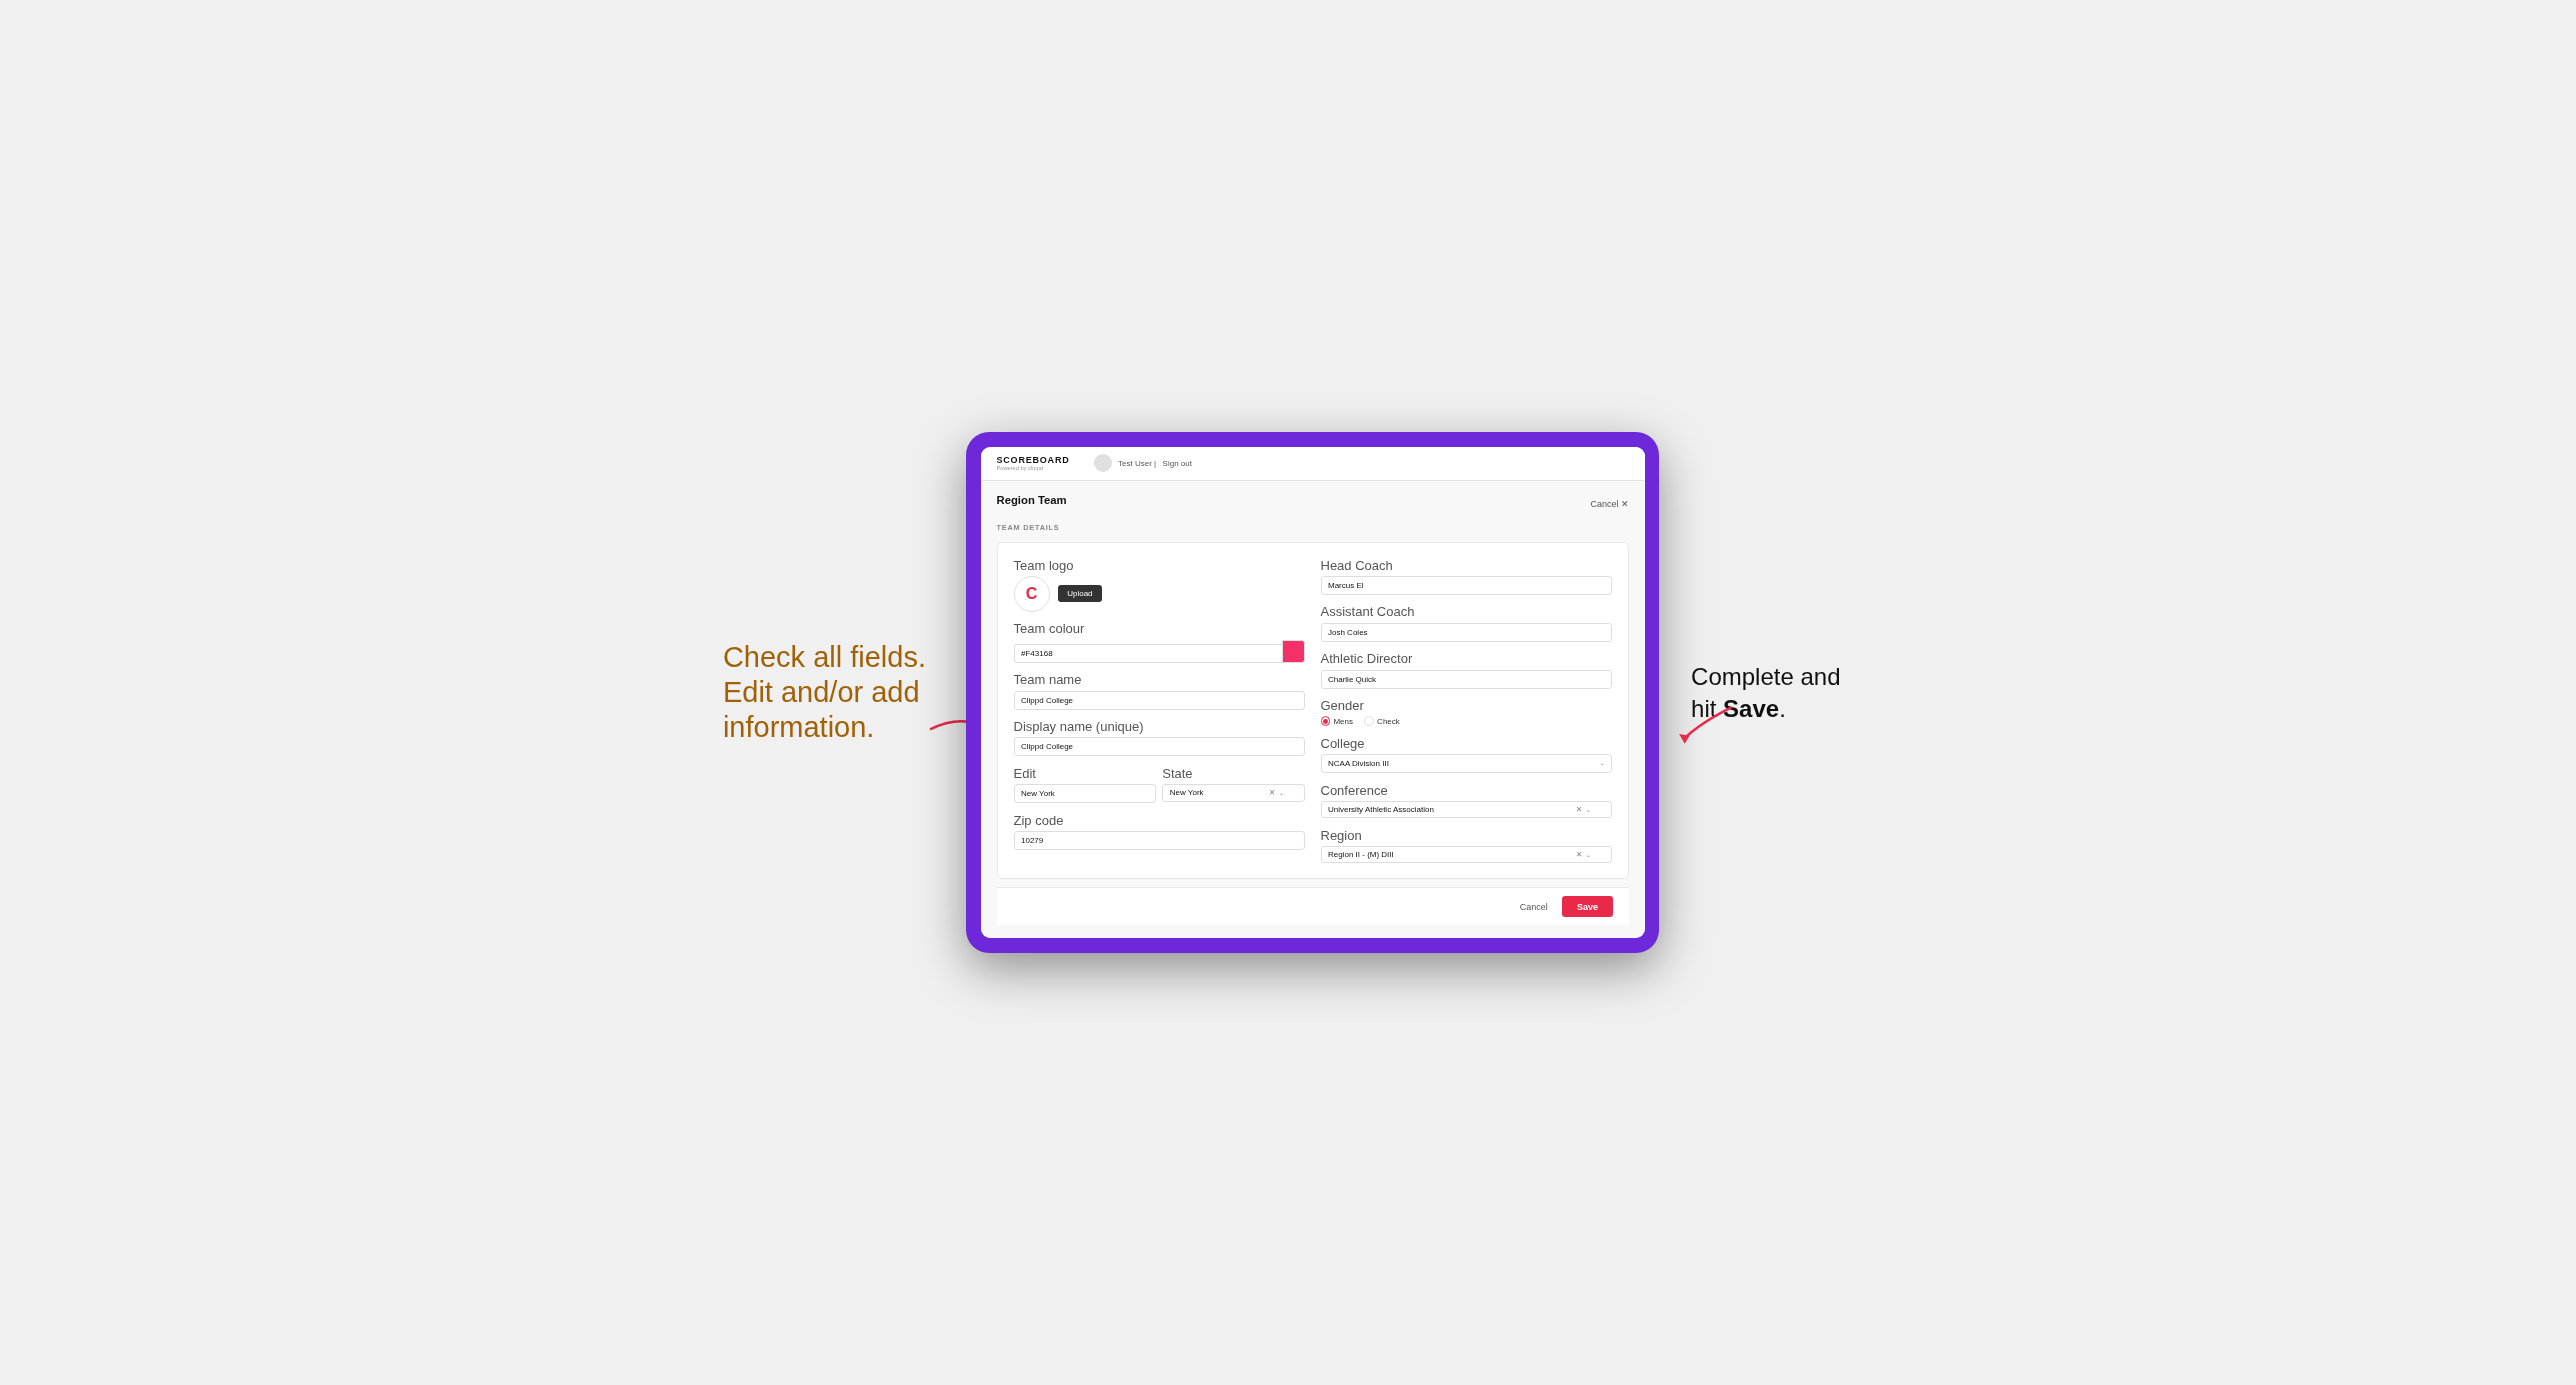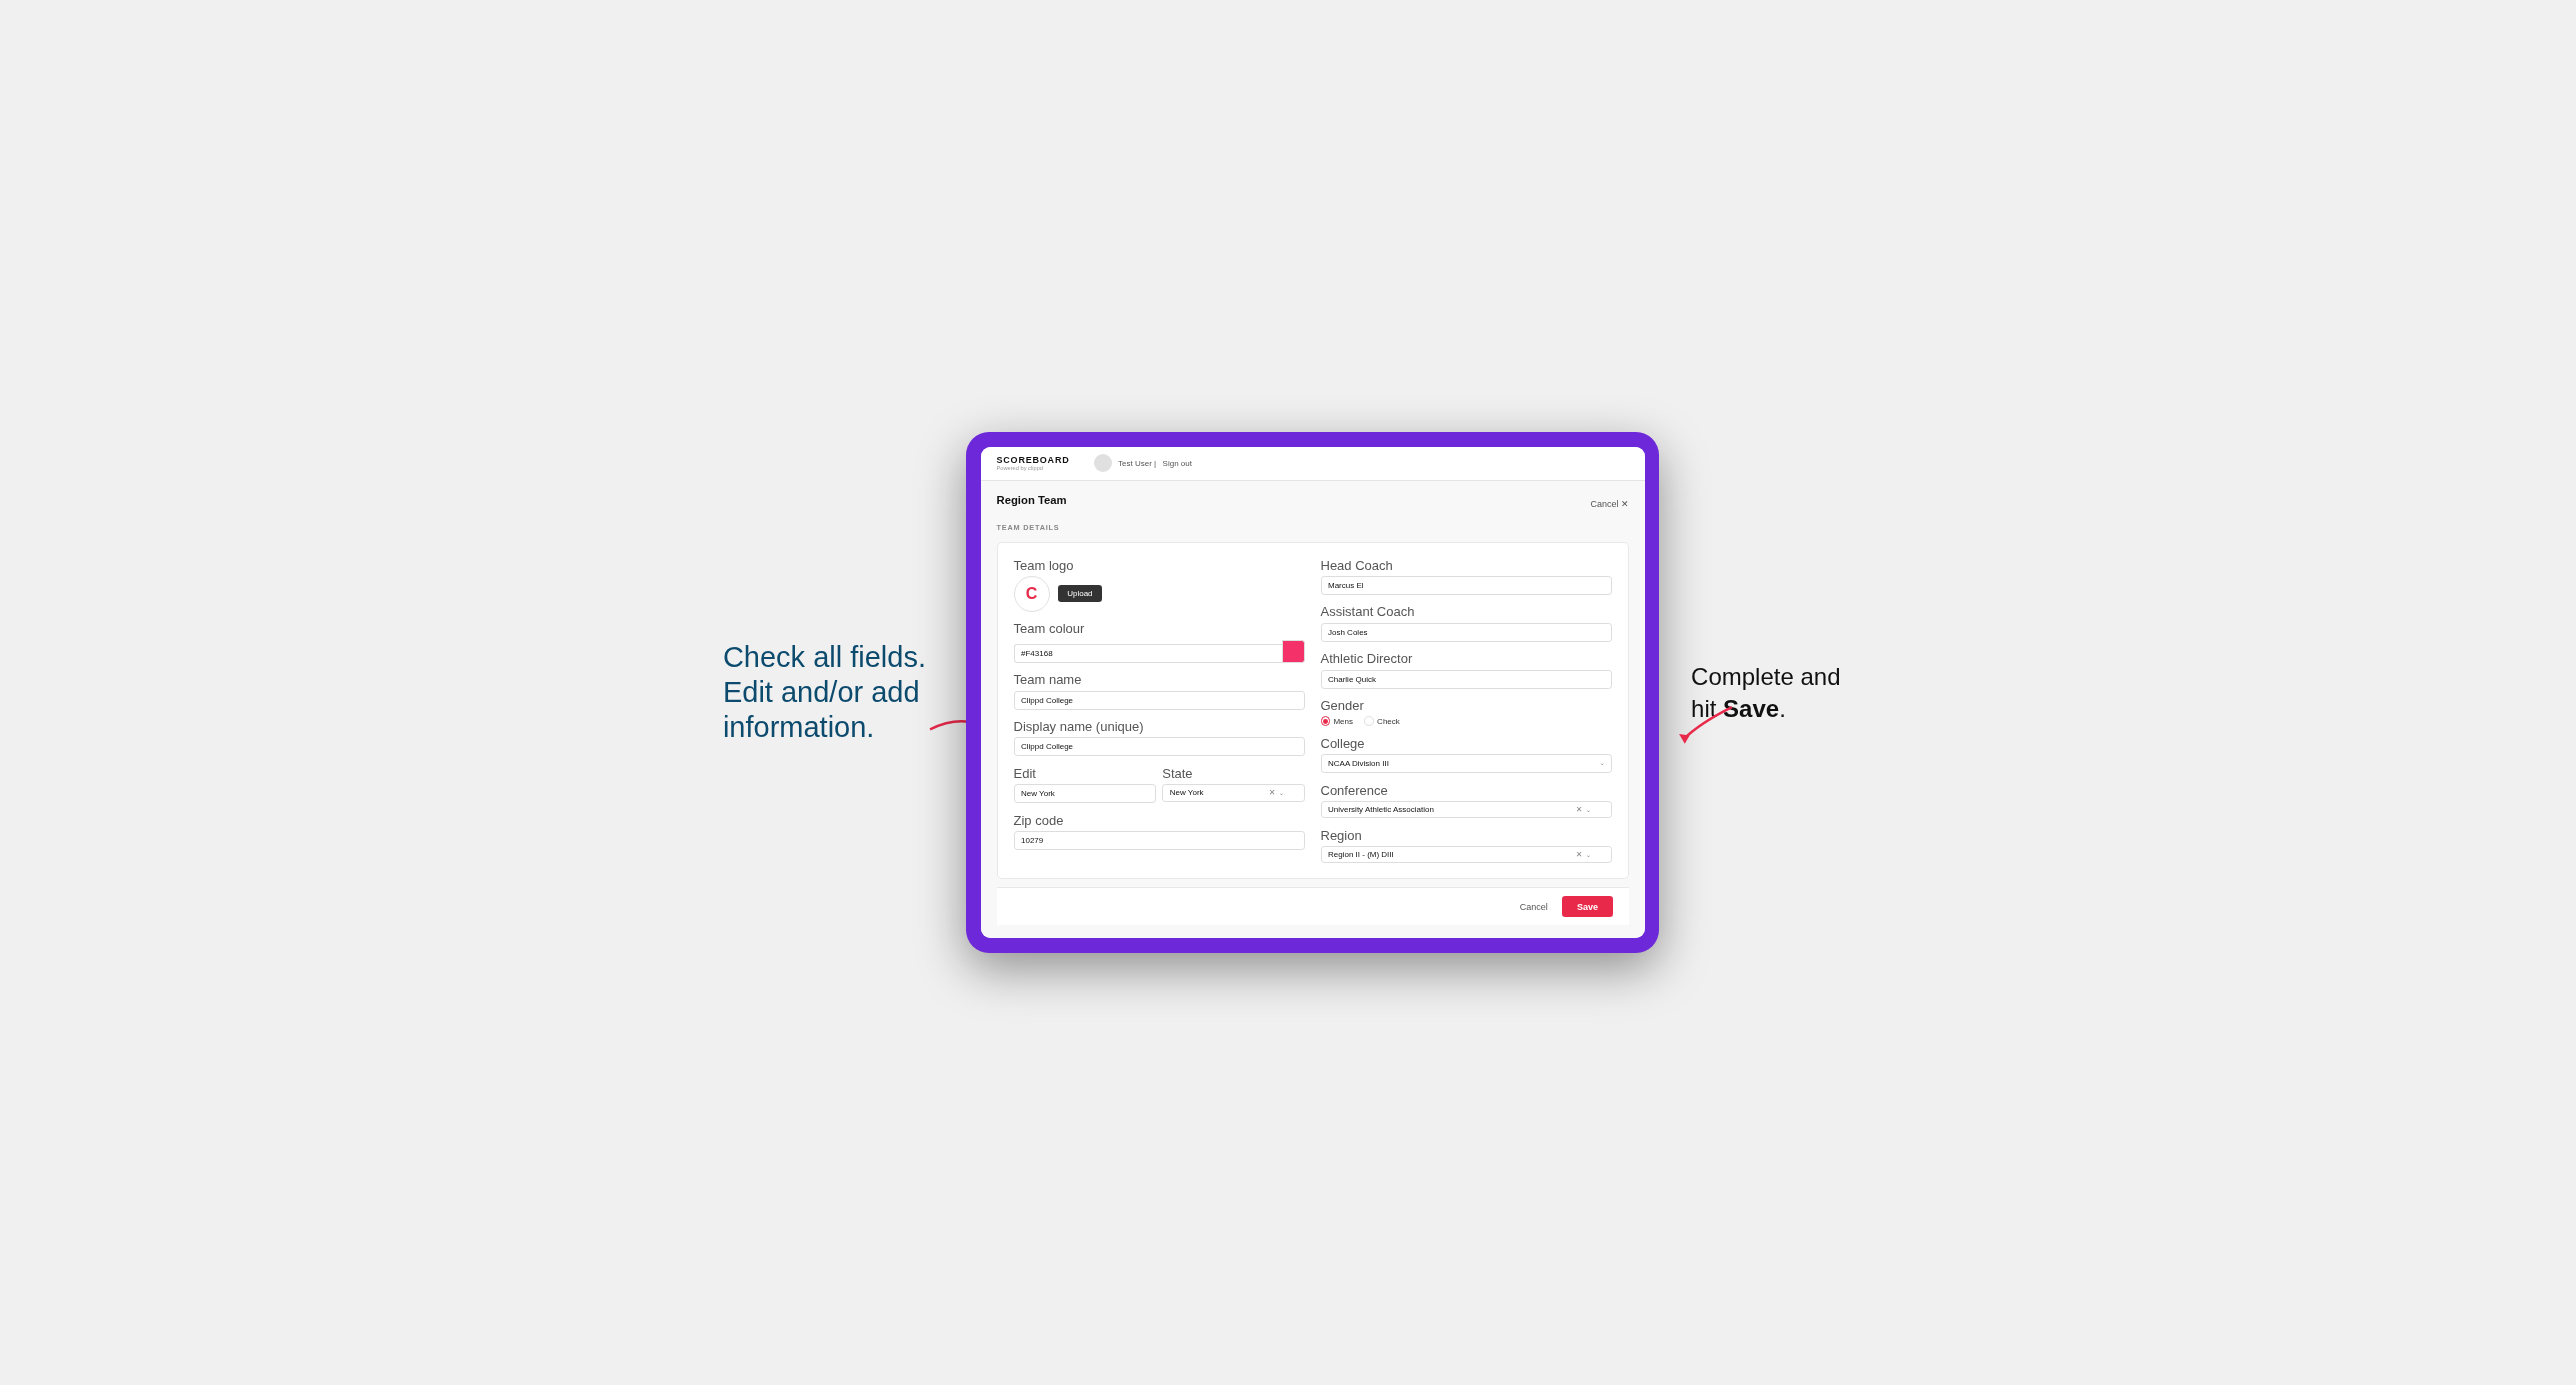--- a/index.html
+++ b/index.html
@@ -17,21 +17,21 @@
       display: flex;
       align-items: center;
       justify-content: center;
       width: 100%;
       gap: 32px;
     }
 
     .annotation-left {
       font-size: 29px;
       font-weight: 400;
-      color: #0c4a6e;
+      color: #a16207;
       max-width: 211px;
       line-height: 1.2;
       flex-shrink: 0;
     }
 
     .annotation-right {
       font-size: 24px;
       color: #111;
       max-width: 162px;
       line-height: 1.3;

